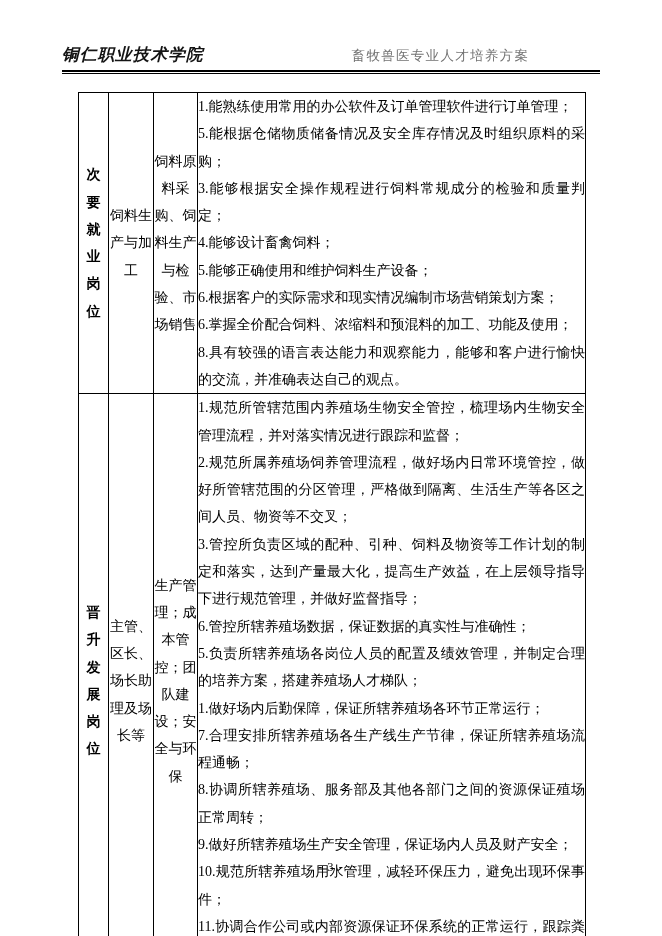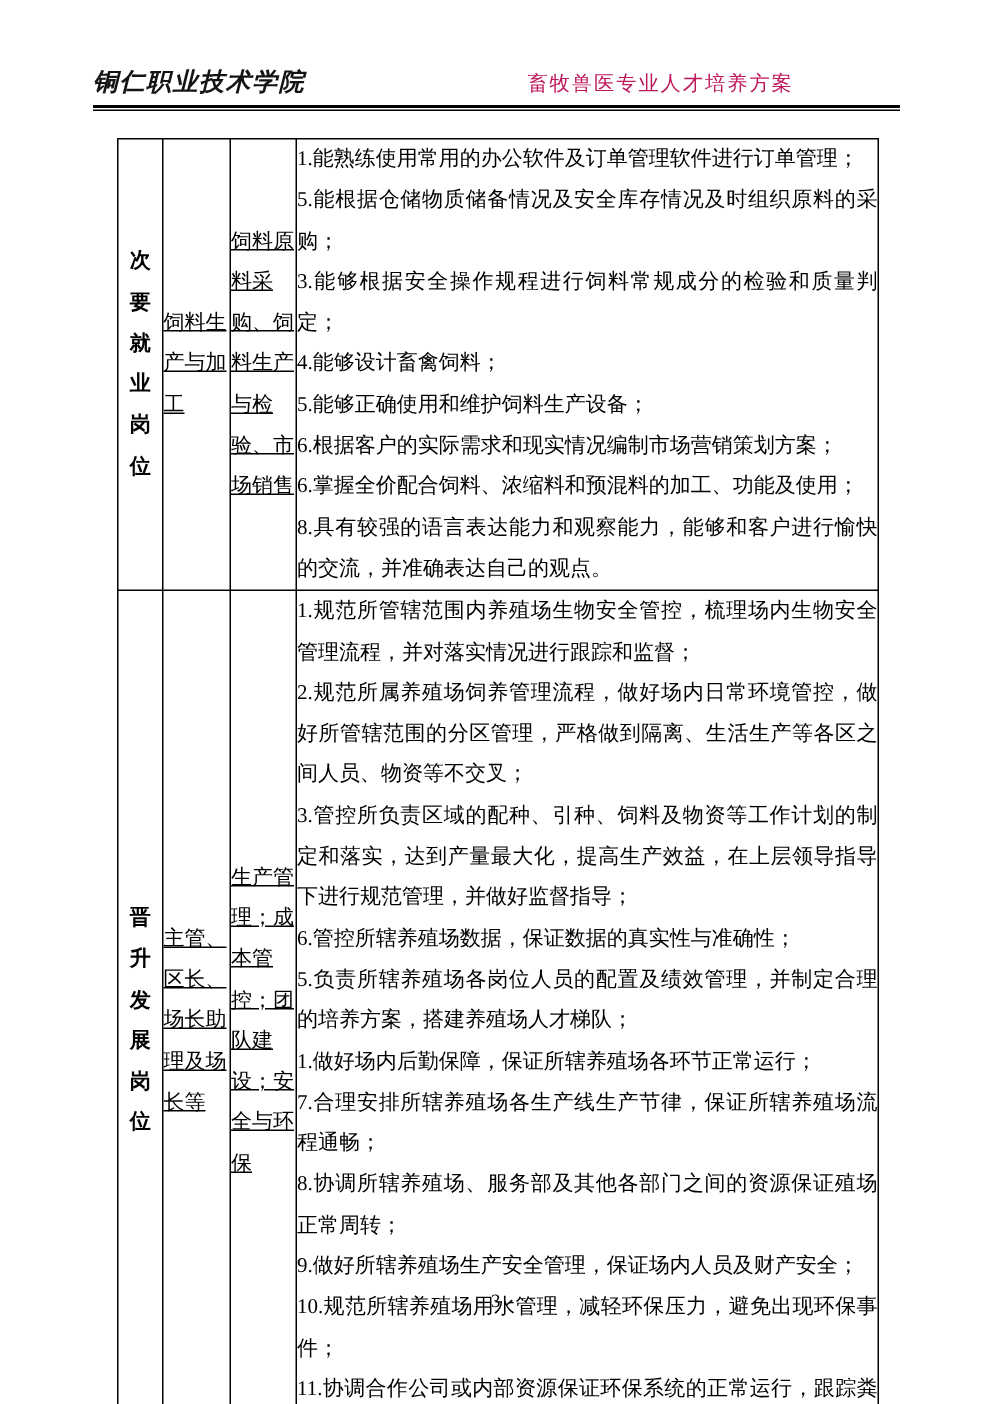--- a/index.html
+++ b/index.html
@@ -46,21 +46,21 @@
     letter-spacing: 1.2px;
     color: #141414;
     white-space: nowrap;
   }
   .header-spacer {
     flex: 0 0 148px;
   }
   .header-title {
     font-size: 13.5px;
     letter-spacing: 1.3px;
-    color: #be185d;
+    color: #737373;
     white-space: nowrap;
   }
   .header-rule {
     position: absolute;
     left: 62px;
     top: 70px;
     width: 538px;
     height: 4px;
     border-top: 2px solid #000;
     border-bottom: 1px solid #000;
@@ -97,26 +97,25 @@
     line-height: 2.25;
     padding: 4px 0;
     letter-spacing: 0;
   }
   .vcell .ch {
     display: block;
   }
 
   
   .wcell {
-    text-align: left;
+    text-align: center;
     font-size: 11.5px;
     line-height: 2.2;
     padding: 4px 3px;
     word-break: break-all;
-    text-decoration: underline;
   }
   .wcell-b {
     padding-left: 5px;
     padding-right: 3px;
   }
   .wcell-c {
     padding-left: 5px;
     padding-right: 2px;
   }
 

